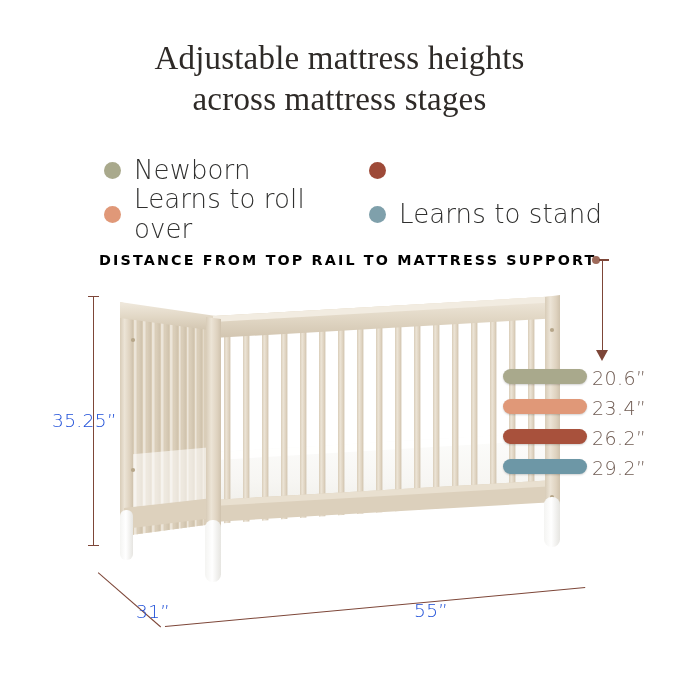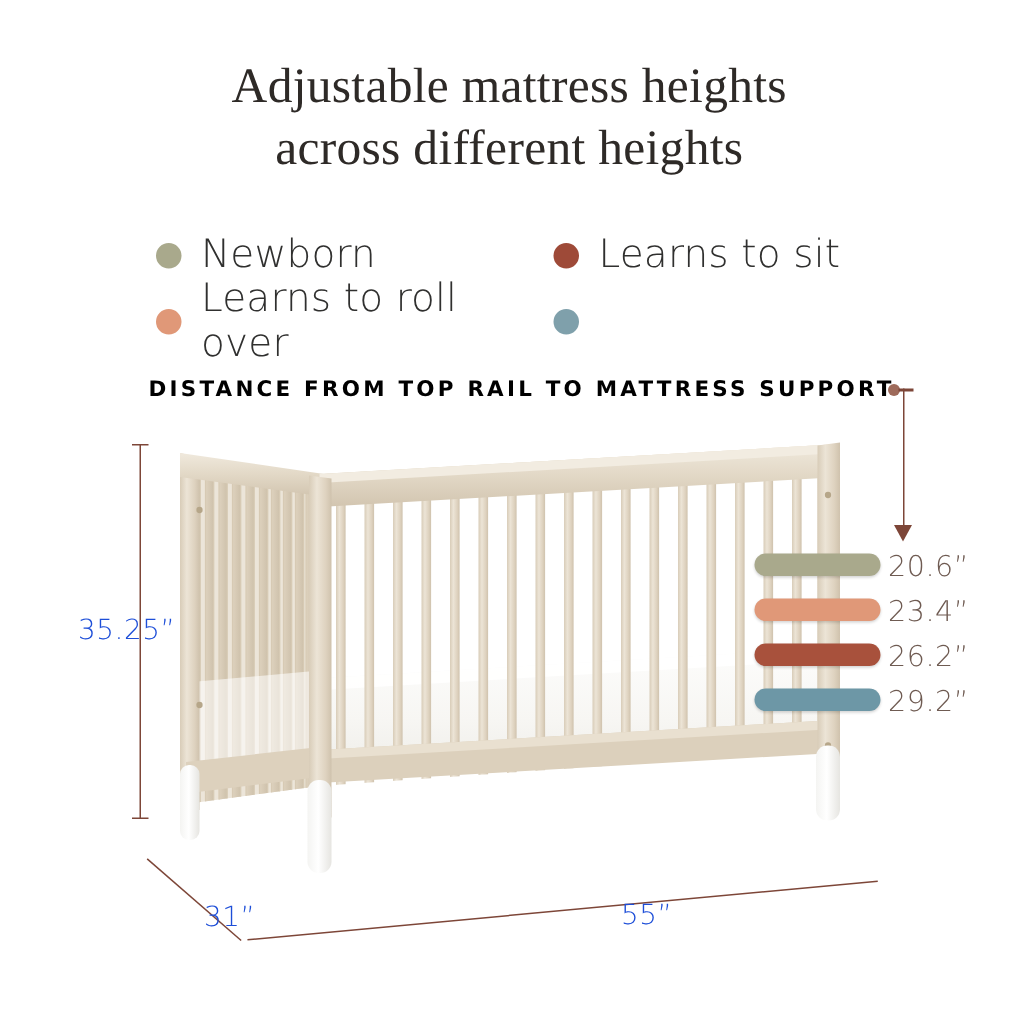--- a/index.html
+++ b/index.html
@@ -80,41 +80,41 @@
     transform-origin:left center;
   }
 </style>
 </head>
 <body>
 
 <div id="stage">
 
   <div class="title">
     <span>Adjustable mattress heights</span>
-    <span class="l2">across different heights</span>
+    <span class="l2">across mattress stages</span>
   </div>
 
   <div class="legend">
     <div class="legend-row">
       <div class="legend-cell">
         <span class="dot" style="background:#a9a98c"></span>
         <span class="legend-label">Newborn</span>
       </div>
       <div class="legend-cell second">
         <span class="dot" style="background:#9e4a38"></span>
-        <span class="legend-label">Learns to sit</span>
       </div>
     </div>
     <div class="legend-row">
       <div class="legend-cell">
         <span class="dot" style="background:#e09878"></span>
         <span class="legend-label">Learns to roll over</span>
       </div>
       <div class="legend-cell second">
         <span class="dot" style="background:#7fa0ab"></span>
+        <span class="legend-label">Learns to stand</span>
       </div>
     </div>
   </div>
 
   <div class="subhead">DISTANCE FROM TOP RAIL TO MATTRESS SUPPORT</div>
   <div class="arrow-dot"></div>
   <div class="arrow-h"></div>
   <div class="arrow-v"></div>
   <div class="arrow-head"></div>
 

